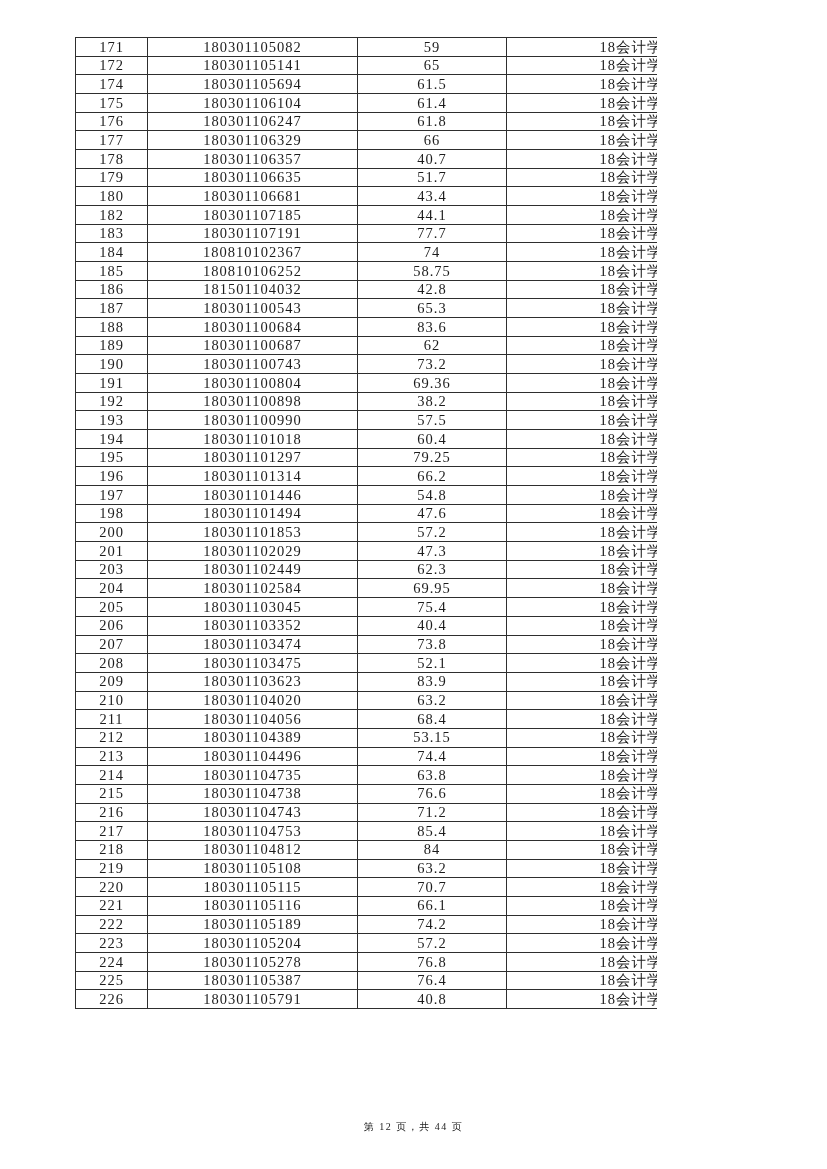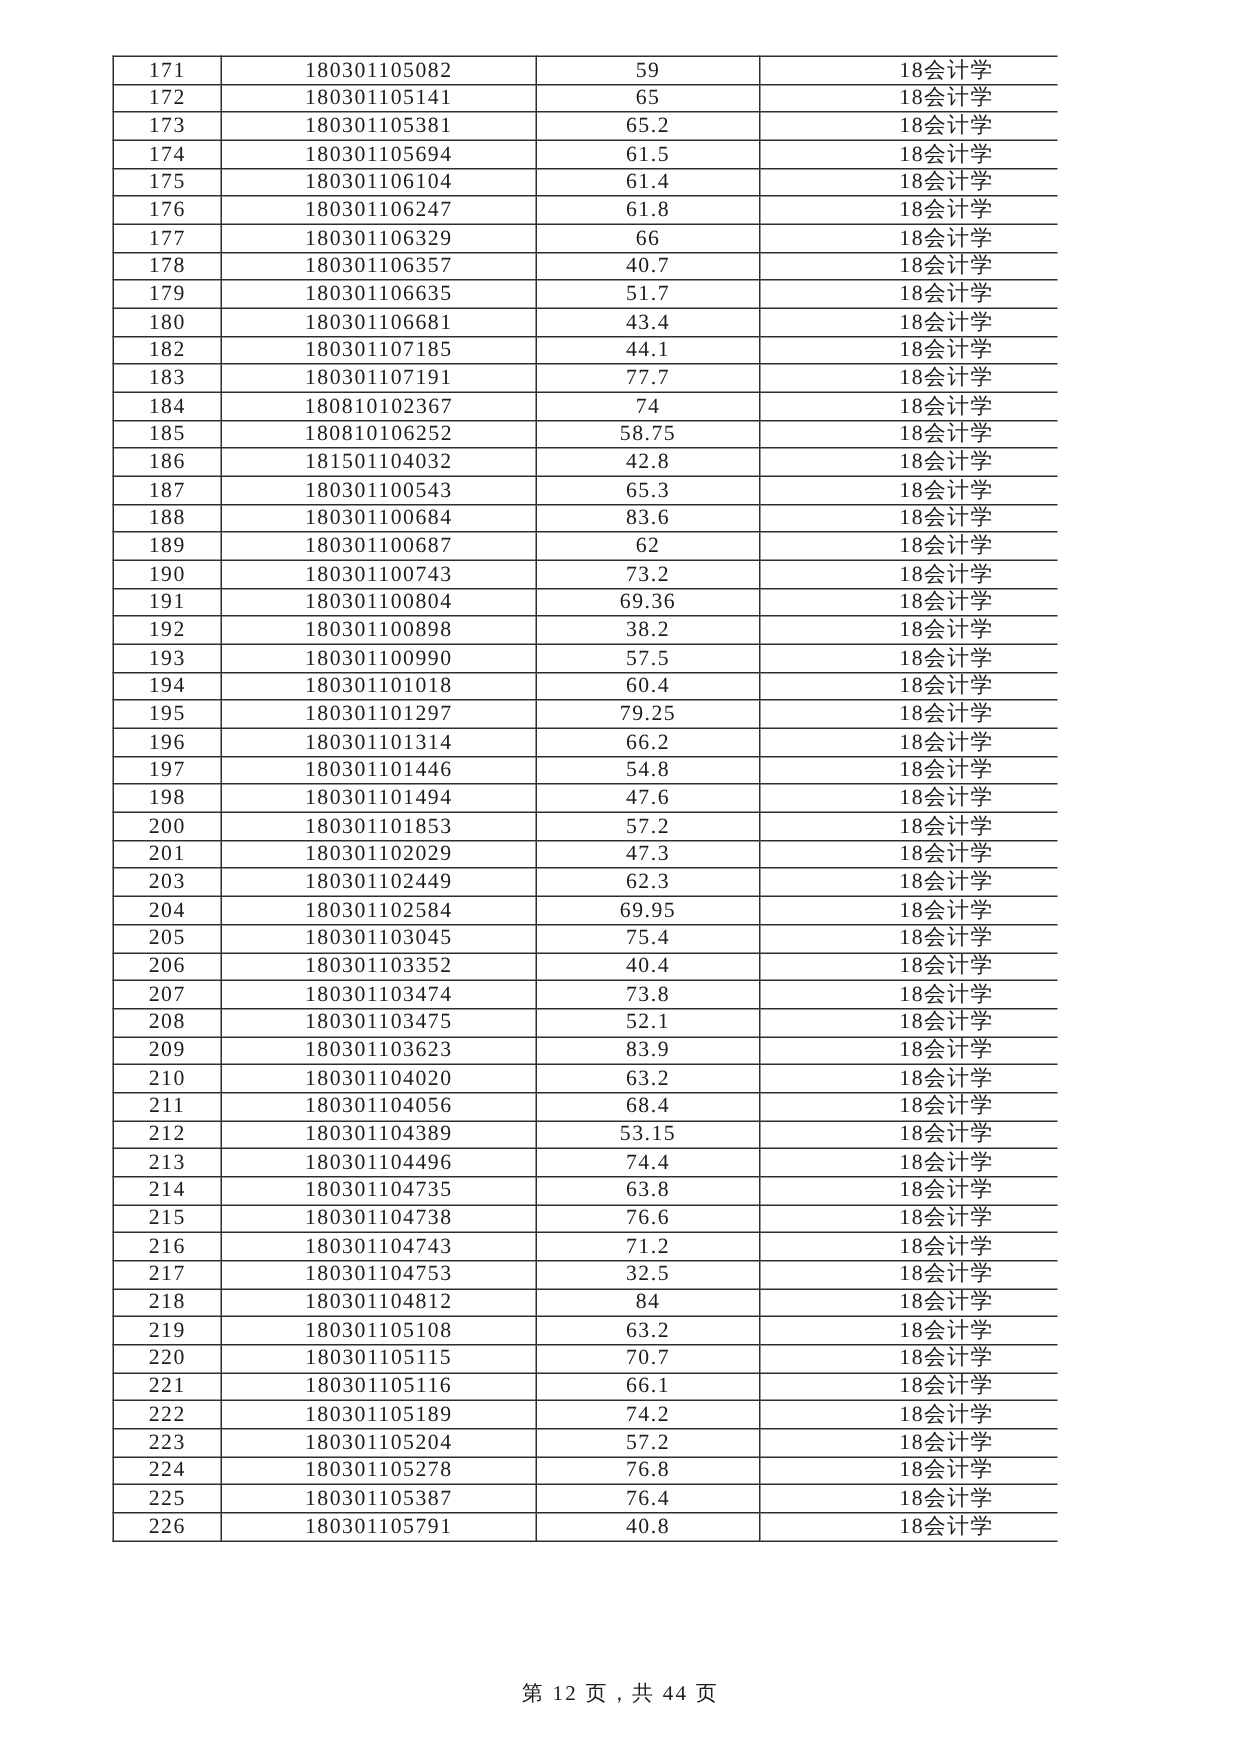--- a/index.html
+++ b/index.html
@@ -8,21 +8,20 @@
     background: #ffffff;
   }
   .page {
     position: relative;
     width: 657px;
     height: 1169px;
     background: #ffffff;
     font-family: "Liberation Serif", "DejaVu Serif", serif;
     color: #1c1c1c;
     overflow: hidden;
-    padding-left: 48px;
   }
   table.grid {
     position: absolute;
     left: 75px;
     top: 37px;
     width: 680px;
     border-collapse: collapse;
     table-layout: fixed;
   }
   table.grid td {
@@ -40,21 +39,21 @@
   col.c0 { width: 72px; }
   col.c1 { width: 210px; }
   col.c2 { width: 149px; }
   col.c3 { width: 249px; }
   .footer {
     position: absolute;
     left: 0;
     top: 1120px;
     width: 827px;
     text-align: center;
-    font-size: 14px;
+    font-size: 10px;
     letter-spacing: 1.5px;
     color: #1c1c1c;
   }
 </style>
 </head>
 <body>
 
 <div class="page">
   <table class="grid">
     <colgroup>
@@ -70,26 +69,20 @@
           <td>59</td>
           <td>18会计学</td>
         </tr>
         <tr>
           <td>172</td>
           <td>180301105141</td>
           <td>65</td>
           <td>18会计学</td>
         </tr>
         <tr>
-          <td>173</td>
-          <td>180301105381</td>
-          <td>65.2</td>
-          <td>18会计学</td>
-        </tr>
-        <tr>
           <td>174</td>
           <td>180301105694</td>
           <td>61.5</td>
           <td>18会计学</td>
         </tr>
         <tr>
           <td>175</td>
           <td>180301106104</td>
           <td>61.4</td>
           <td>18会计学</td>
@@ -318,21 +311,21 @@
         </tr>
         <tr>
           <td>216</td>
           <td>180301104743</td>
           <td>71.2</td>
           <td>18会计学</td>
         </tr>
         <tr>
           <td>217</td>
           <td>180301104753</td>
-          <td>32.5</td>
+          <td>85.4</td>
           <td>18会计学</td>
         </tr>
         <tr>
           <td>218</td>
           <td>180301104812</td>
           <td>84</td>
           <td>18会计学</td>
         </tr>
         <tr>
           <td>219</td>

